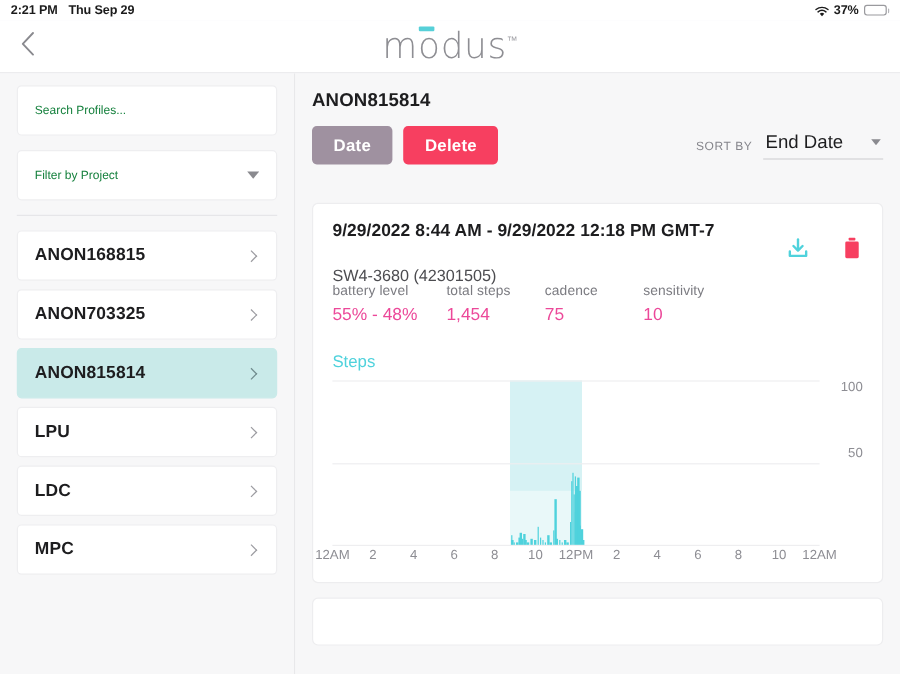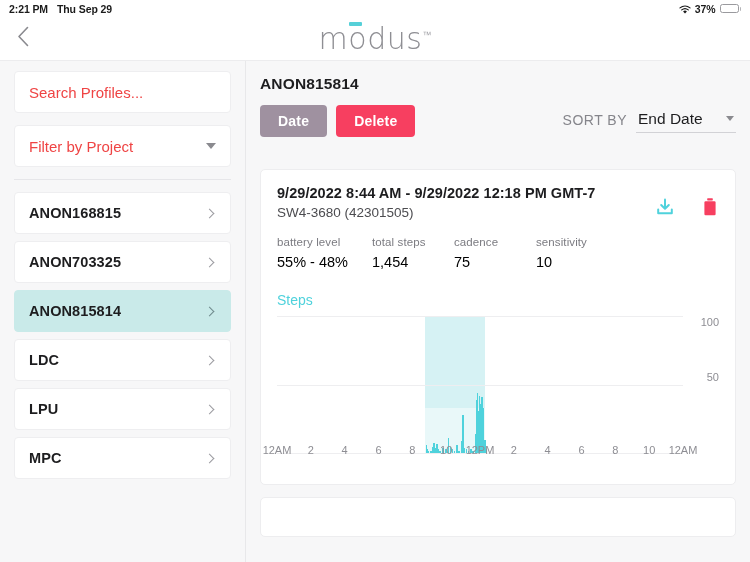--- a/index.html
+++ b/index.html
@@ -75,21 +75,21 @@
     background: #f7f7f8;
     border-right: 1px solid #e8e8ea;
     padding: 10px 14px 0 14px;
     overflow: hidden;
   }
   .field {
     height: 42px; background: #ffffff;
     border: 1px solid #eeeef0; border-radius: 4px;
     display: flex; align-items: center;
     padding: 0 14px;
-    font-size: 15px; color: #ef4444;
+    font-size: 10px; color: #15803d;
     margin-bottom: 12px;
     cursor: text;
   }
   .field.select { cursor: pointer; justify-content: space-between; }
   .caret-down {
     width: 0; height: 0;
     border-left: 5px solid transparent;
     border-right: 5px solid transparent;
     border-top: 6px solid #8a8a8f;
   }
@@ -131,21 +131,21 @@
     border: none; border-radius: 4px;
     font-family: "Liberation Sans", sans-serif;
     font-size: 14px; font-weight: 700; color: #ffffff;
     padding: 8px 18px; cursor: pointer;
     letter-spacing: 0.2px;
   }
   #edit-button { background: #9f91a0; margin-right: 9px; }
   #delete-button { background: #f73f60; }
   #sort-control { margin-left: auto; display: flex; align-items: flex-end; gap: 9px; }
   #sort-label {
-    font-size: 14px; color: #85858b; letter-spacing: 0.5px;
+    font-size: 10px; color: #85858b; letter-spacing: 0.5px;
     text-transform: uppercase; padding-bottom: 5px; font-weight: 400;
   }
   #sort-select {
     display: flex; align-items: center; gap: 22px;
     border-bottom: 1px solid #d2d2d6;
     padding: 0 2px 4px 2px; cursor: pointer; min-width: 100px;
     justify-content: space-between;
   }
   #sort-value { font-size: 15.5px; color: #1d1d1f; }
   .caret-sm {
@@ -161,31 +161,31 @@
     border: 1px solid #ededef;
     border-radius: 5px;
     padding: 14px 16px 8px 16px;
     margin-bottom: 12px;
   }
   .card-head { display: flex; align-items: flex-start; }
   .date-range {
     font-size: 14.5px; font-weight: 700; color: #1d1d1f;
     line-height: 1.35; max-width: 330px; letter-spacing: 0.05px;
   }
-  .device-id { font-size: 13.5px; color: #4c4c50; margin-top: 1px; }
+  .device-id { font-size: 13.5px; color: #4c4c50; margin-top: 18px; }
   .card-icons { margin-left: auto; display: flex; gap: 26px; padding-top: 13px; }
   .icon-btn { cursor: pointer; display: flex; }
 
-  .metrics { display: flex; margin-top: 16px; }
+  .metrics { display: flex; }
   .metric { margin-right: 10px; }
   .metric .mlabel {
     font-size: 11.5px; color: #7b7b81; letter-spacing: 0.1px;
     margin-bottom: 6px;
   }
-  .metric .mvalue { font-size: 14.5px; color: #000000; }
+  .metric .mvalue { font-size: 14.5px; color: #ec4899; }
   .metric.battery { width: 85px; }
   .metric.steps { width: 72px; }
   .metric.cadence { width: 72px; }
   .metric.sensitivity { width: 80px; }
 
   .chart-title-row {
     display: flex; align-items: baseline; gap: 8px;
     margin-top: 22px;
   }
   .chart-title { font-size: 14px; font-weight: 700; color: #1d1d1f; }
@@ -206,21 +206,21 @@
   }
   #plot {
     position: absolute; left: 0; right: 36px; top: 0; bottom: 22px;
     overflow: visible;
   }
   .x-axis {
     position: absolute; left: 0; right: 36px; bottom: 22px;
     height: 1px; background: #eeeef0;
   }
   #x-labels {
-    position: absolute; left: 0; right: 36px; bottom: 12px;
+    position: absolute; left: 0; right: 36px; bottom: 0;
     height: 20px;
   }
   #x-labels span {
     position: absolute; font-size: 11px; color: #8d8d93;
     transform: translateX(-50%); white-space: nowrap;
   }
   #session-band {
     position: absolute; top: 0; bottom: 0;
     background: #d6f2f4;
   }
@@ -290,25 +290,25 @@
         </div>
         <div class="profile-item">
           <span class="pname">ANON703325</span>
           <span class="chev"></span>
         </div>
         <div class="profile-item selected" style="background: rgb(201, 234, 233);">
           <span class="pname">ANON815814</span>
           <span class="chev"></span>
         </div>
         <div class="profile-item">
+          <span class="pname">LPU</span>
+          <span class="chev"></span>
+        </div>
+        <div class="profile-item">
           <span class="pname">LDC</span>
-          <span class="chev"></span>
-        </div>
-        <div class="profile-item">
-          <span class="pname">LPU</span>
           <span class="chev"></span>
         </div>
         <div class="profile-item">
           <span class="pname">MPC</span>
           <span class="chev"></span>
         </div>
       </div>
   </div>
 
   <div id="main">

